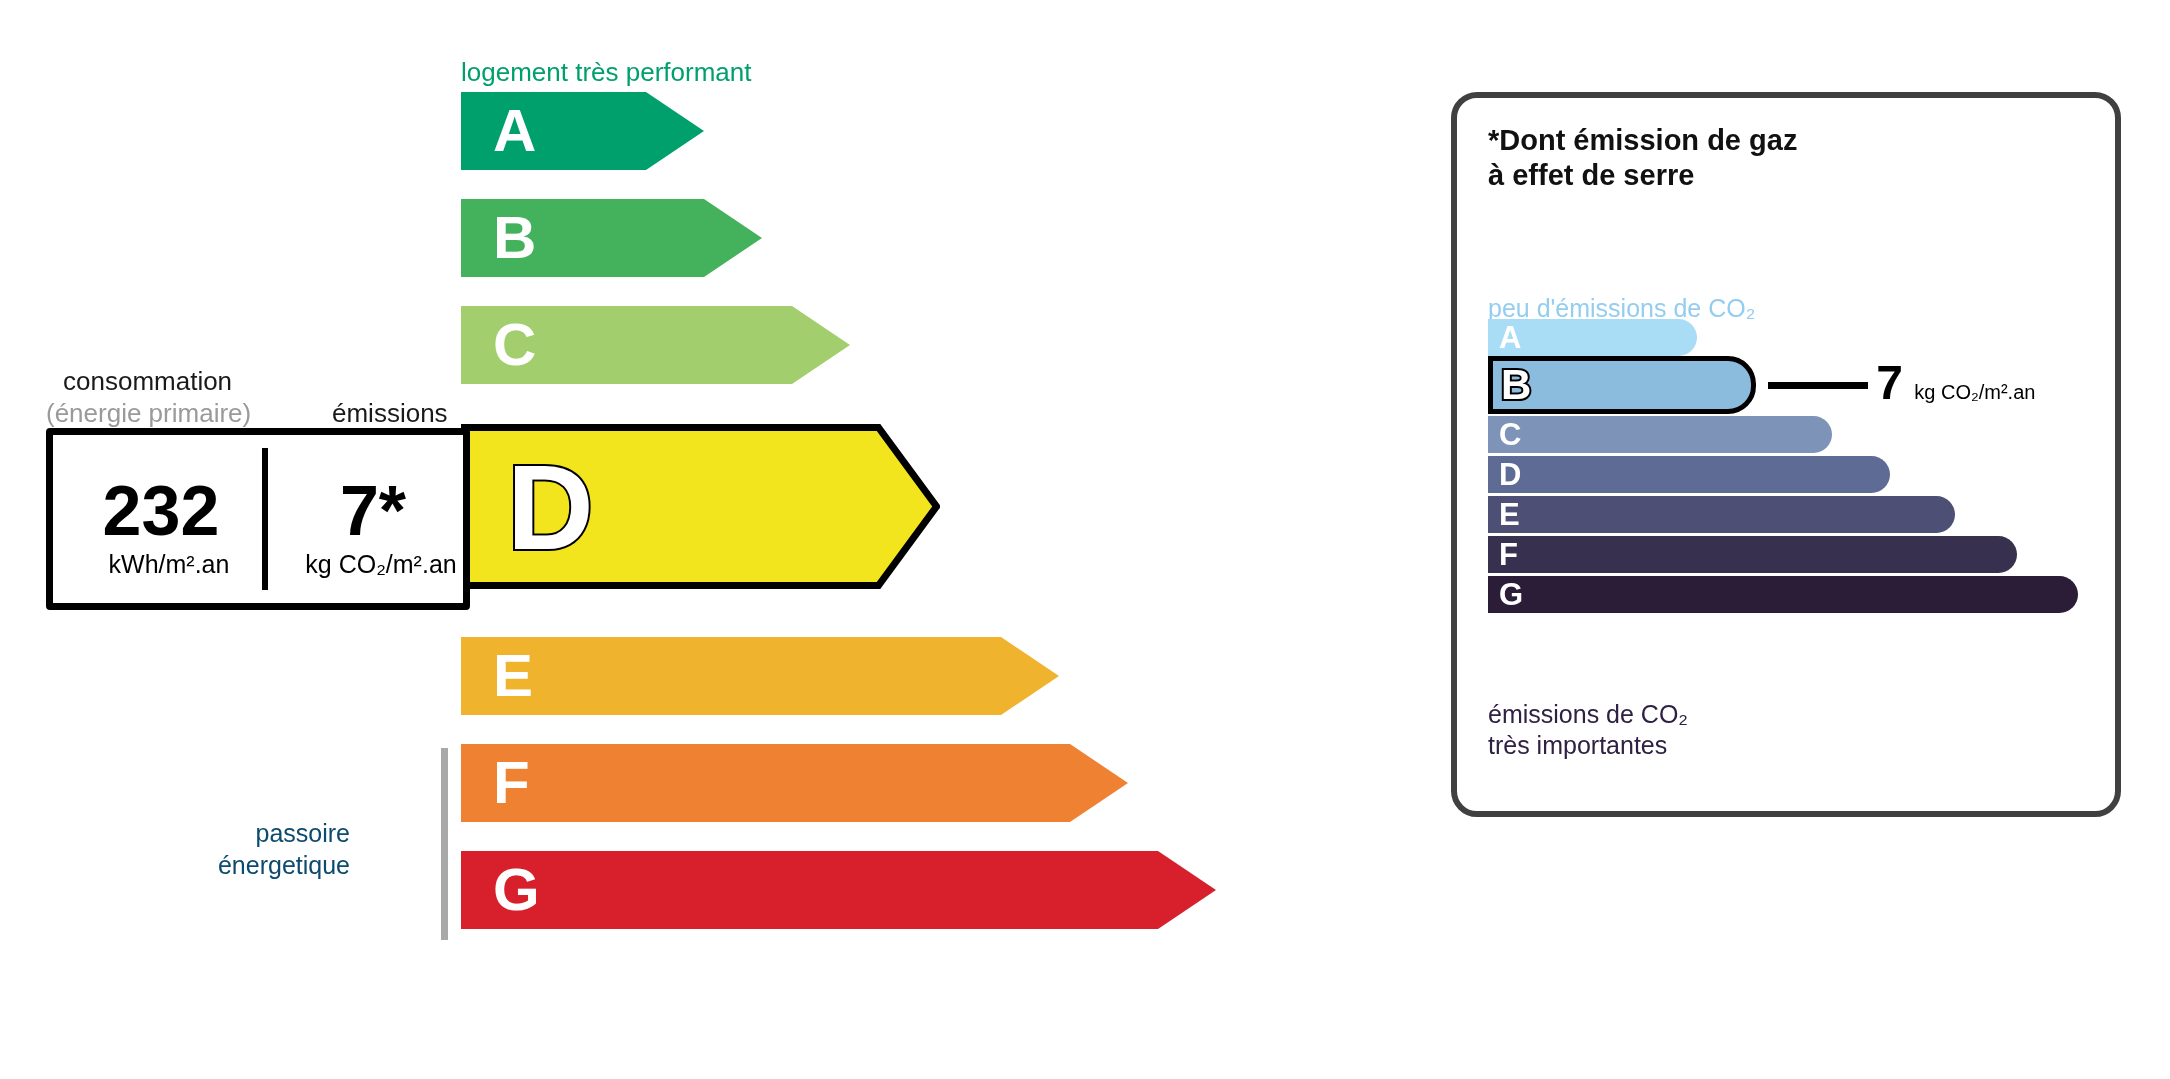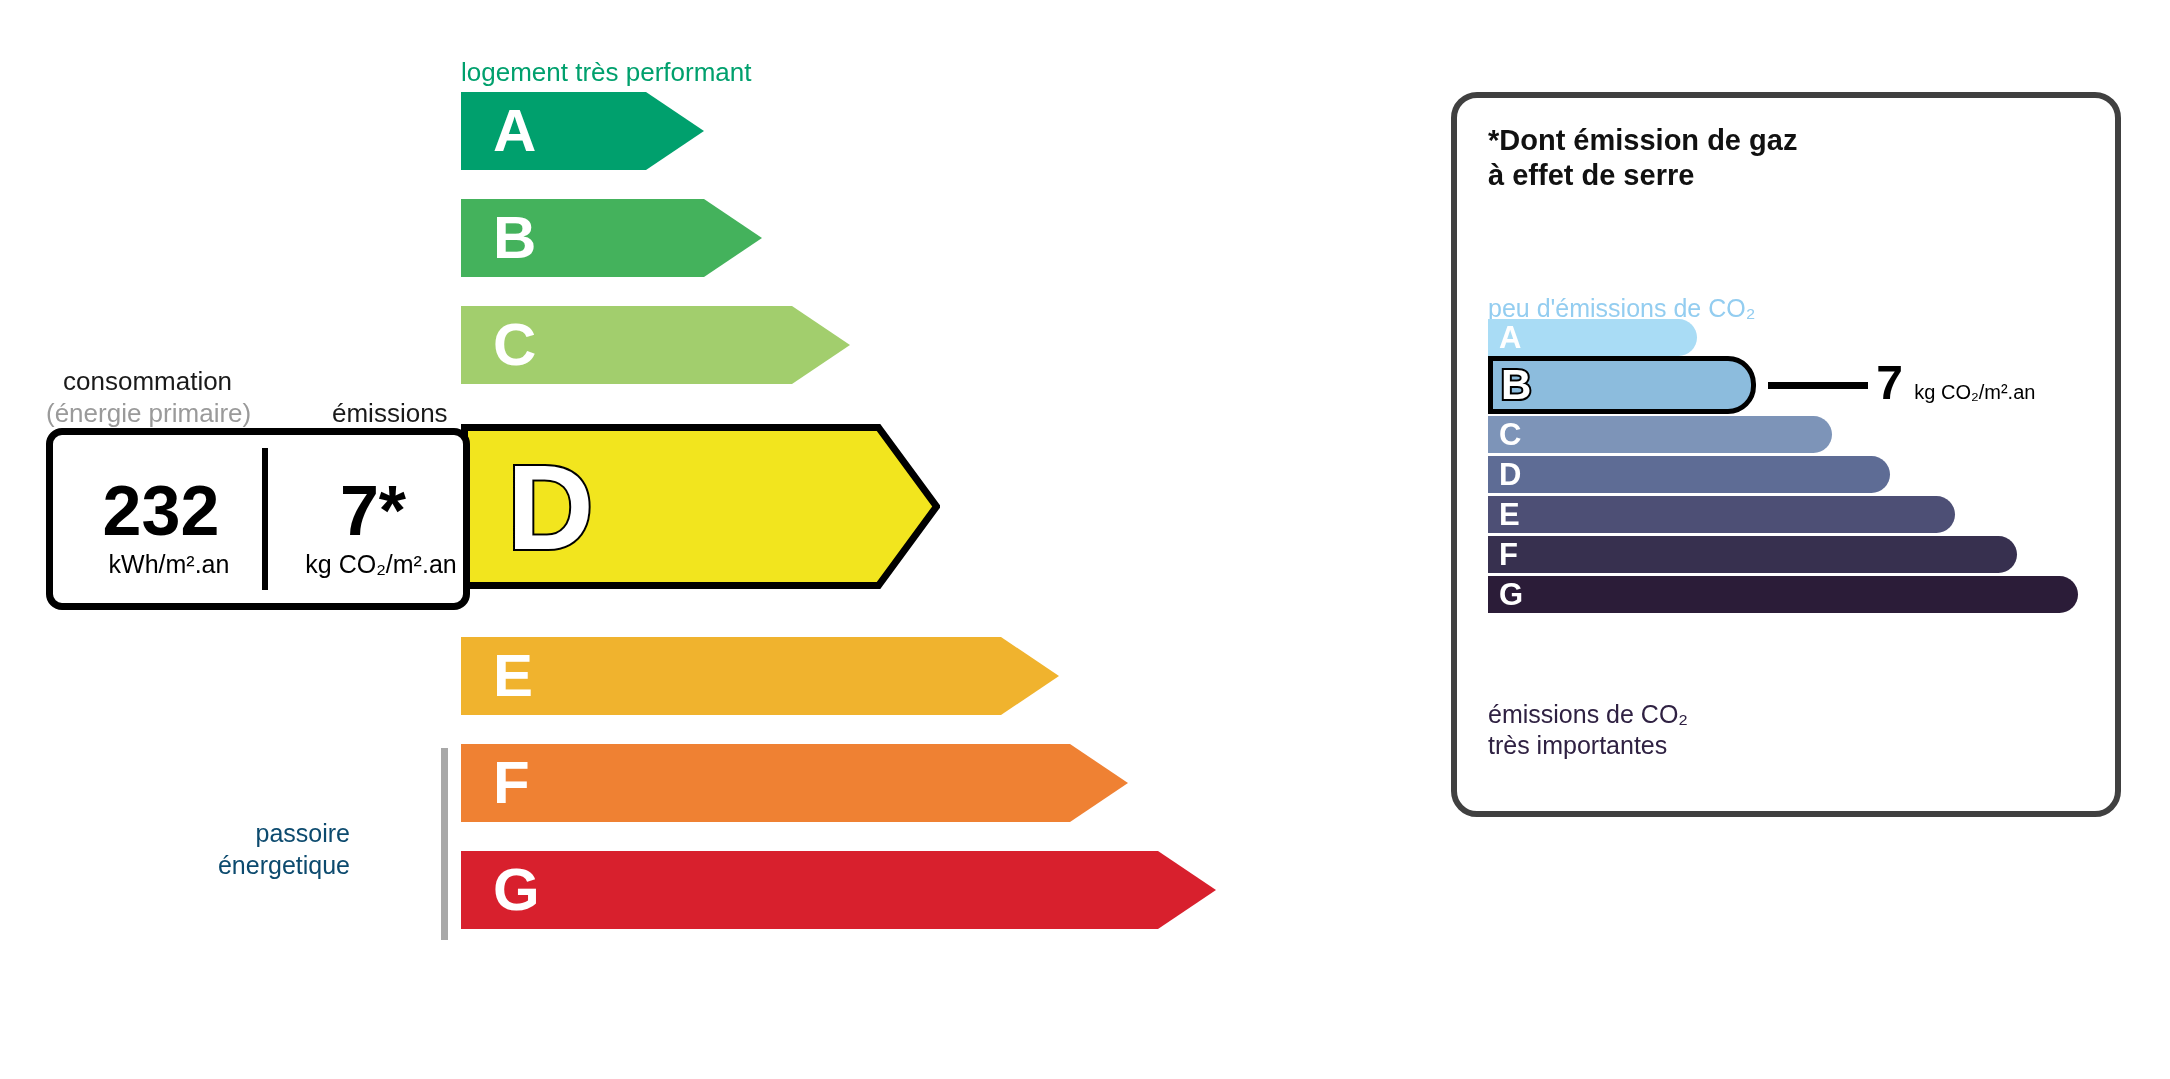--- a/index.html
+++ b/index.html
@@ -46,21 +46,21 @@
     -webkit-text-stroke:4px #000000;
     paint-order:stroke fill;
   }
 
   
   #value-box{
     position:absolute;
     left:46px;top:428px;
     width:424px;height:182px;
     border:7px solid #000000;
-    border-radius:16px;
+    border-radius:4px;
     background:#ffffff;
     box-sizing:border-box;
     z-index:6;
   }
   #value-divider{
     position:absolute;
     left:262px;top:448px;
     width:6px;height:142px;
     background:#000000;
     z-index:7;

